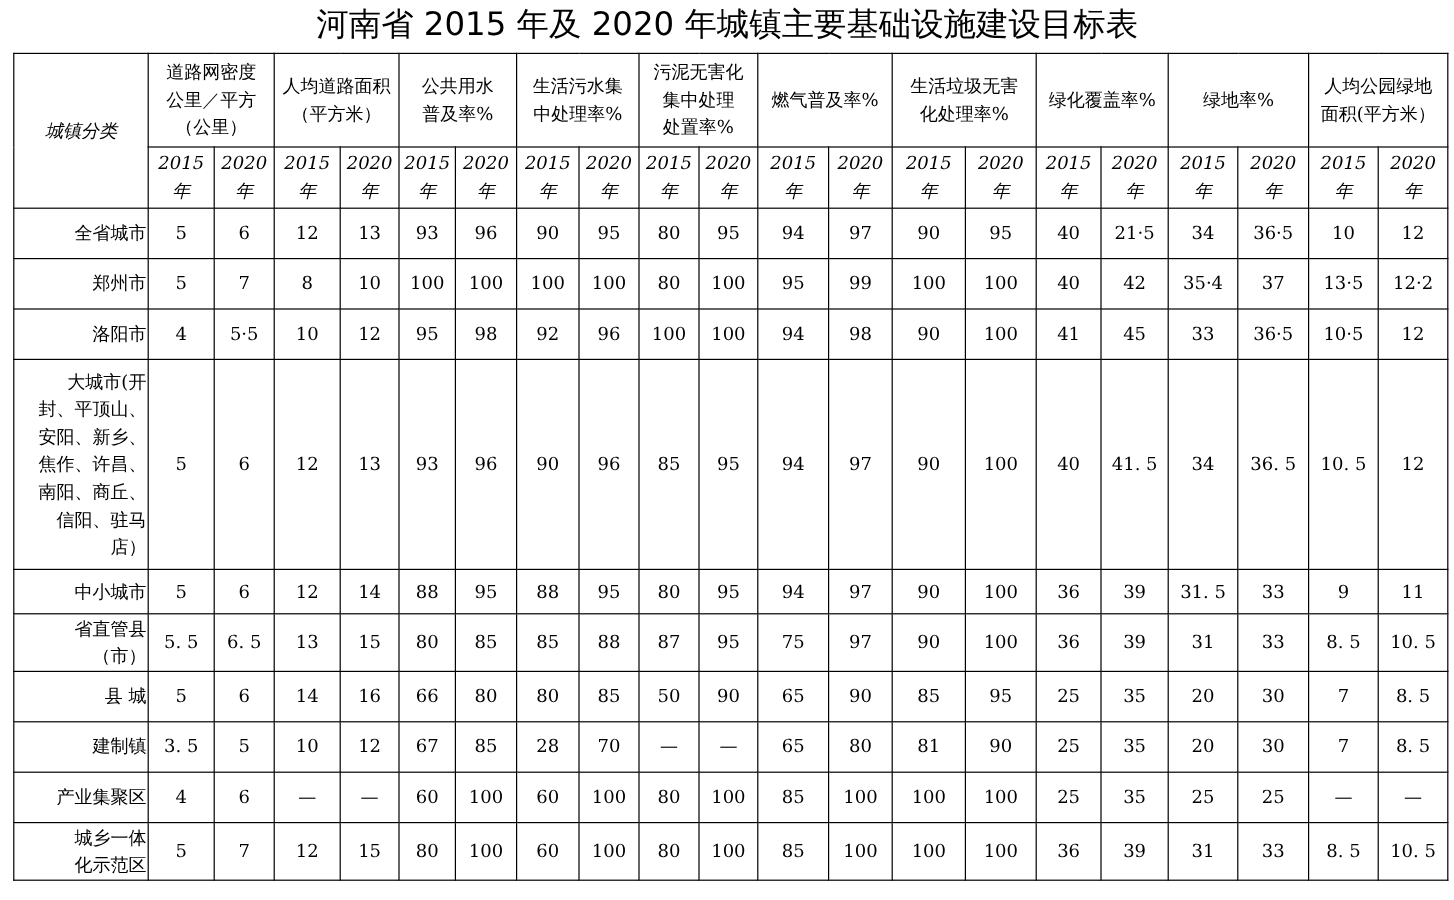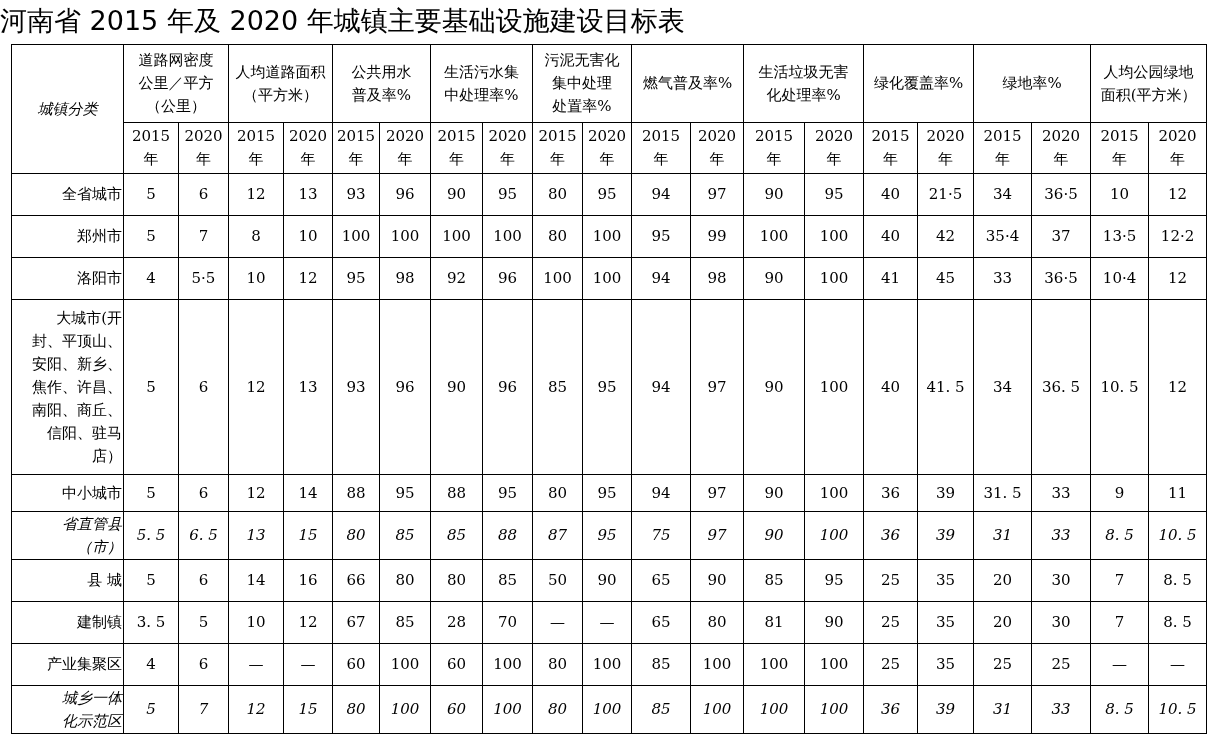--- a/index.html
+++ b/index.html
@@ -1,33 +1,33 @@
 <!DOCTYPE html>
 <html><head>
 <meta charset="utf-8">
 <style>
   html, body { margin: 0; padding: 0; background: #ffffff; }
   body { width: 1212px; height: 750px; position: relative; overflow: hidden;
          font-family: "DejaVu Sans", "Liberation Sans", sans-serif; color: #000; }
-  .title { position: absolute; left: 0; top: 2px; width: 1212px; 
+  .title { position: absolute; left: 0; top: 2px; width: 1212px; text-align: center;
            font-size: 27px; line-height: 38px; letter-spacing: 0px; }
   table.main { position: absolute; left: 11px; top: 44px; border-collapse: collapse;
                table-layout: fixed; width: 1195px; }
   table.main td, table.main th { border: 1.5px solid #000; text-align: center; vertical-align: middle;
                font-weight: normal; font-size: 15px; line-height: 23px; padding: 0 1px;
                font-family: "DejaVu Serif", "Liberation Serif", serif; overflow: hidden; }
   table.main th.cat { font-size: 15px; font-style: italic; }
   table.main td.label { font-size: 15px; text-align: right; }
   .num { font-family: "Liberation Mono", "DejaVu Sans Mono", monospace; font-size: 15px; }
   tr.h1 { height: 78px; }
-  tr.h2 { height: 51px; }
+  tr.h2 { height: 51px; font-style: italic; }
   tr.r-normal { height: 42px; }
   tr.r-big { height: 175px; }
   tr.r-short { height: 37px; }
-  tr.r-two { height: 48px; font-style: italic; }
+  tr.r-two { height: 48px; }
 </style>
 </head>
 <body>
 
 <div class="title">河南省 2015 年及 2020 年城镇主要基础设施建设目标表</div>
 
 <table class="main">
   <colgroup>
     <col style="width:112px">
     <col style="width:55px">
@@ -148,21 +148,21 @@
         <td class="num">100</td>
         <td class="num">100</td>
         <td class="num">94</td>
         <td class="num">98</td>
         <td class="num">90</td>
         <td class="num">100</td>
         <td class="num">41</td>
         <td class="num">45</td>
         <td class="num">33</td>
         <td class="num">36·5</td>
-        <td class="num">10·4</td>
+        <td class="num">10·5</td>
         <td class="num">12</td>
       </tr>
       <tr class="r-big">
         <td class="label">大城市(开<br>封、平顶山、<br>安阳、新乡、<br>焦作、许昌、<br>南阳、商丘、<br>信阳、驻马<br>店）</td>
         <td class="num">5</td>
         <td class="num">6</td>
         <td class="num">12</td>
         <td class="num">13</td>
         <td class="num">93</td>
         <td class="num">96</td>

